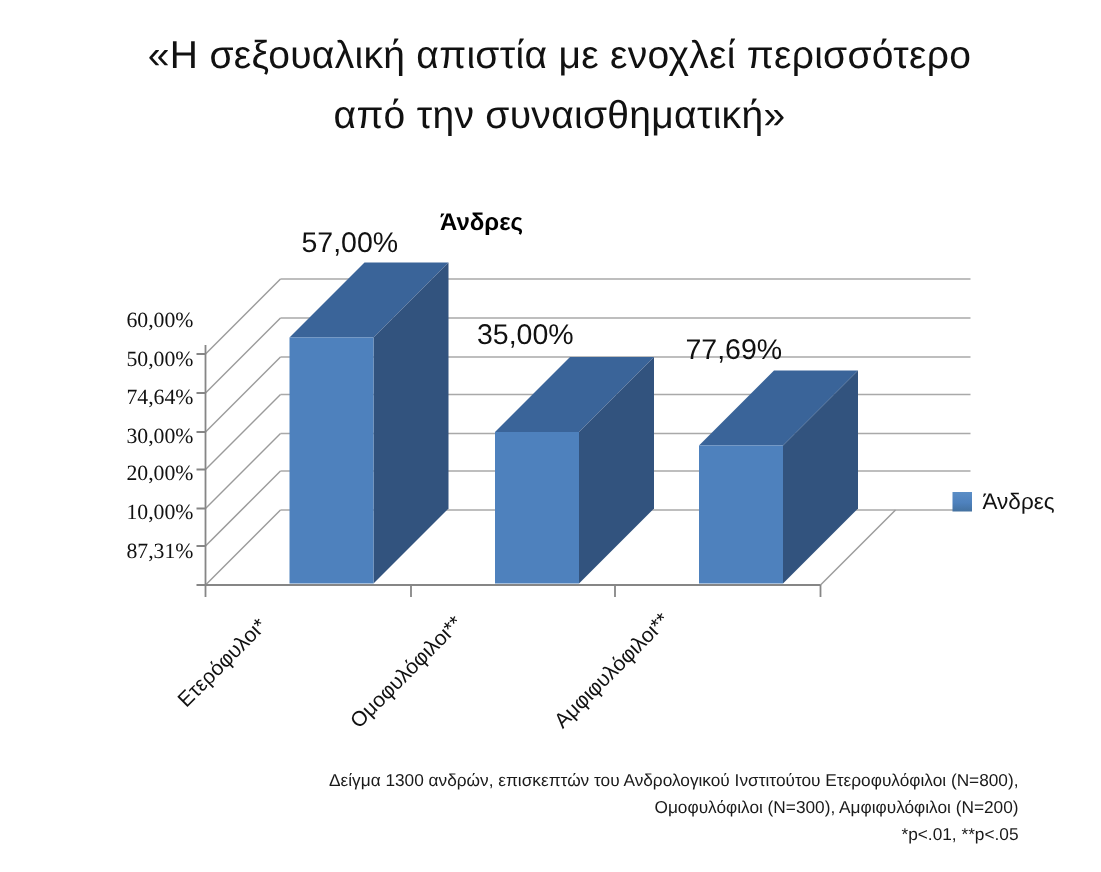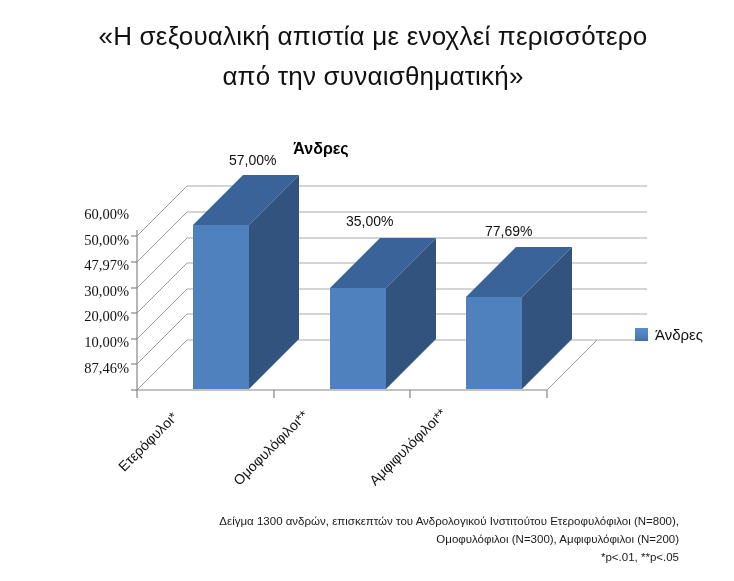--- a/index.html
+++ b/index.html
@@ -50,24 +50,23 @@
     width:100px;
     text-align:right;
     font-size:14.5px;
     color:#111;
   }
   .ylabels div{height:25.6px;line-height:25.6px;font-family:Liberation Serif, serif;}
 
   
   .dlabel{
     position:absolute;
-    font-size:14px;
+    font-size:19px;
     color:#111;
     white-space:nowrap;
-    margin-left:28px;
   }
 
   
   .catlabel{
     position:absolute;
     font-size:14px;
     color:#111;
     white-space:nowrap;
     transform-origin:0 0;
     transform:rotate(-45deg);
@@ -168,25 +167,25 @@
       <g>
         <polygon points="455,167 505,117 561,117 511,167" fill="#3A6499"></polygon>
         <polygon points="511,167 561,117 561,209 511,259" fill="#32537E"></polygon>
         <rect x="455" y="167" width="56" height="92" fill="#4E81BD"></rect>
       </g>
     </svg>
 
     <div class="ylabels">
       <div>60,00%</div>
       <div>50,00%</div>
-      <div>47,97%</div>
+      <div>74,64%</div>
       <div>30,00%</div>
       <div>20,00%</div>
       <div>10,00%</div>
-      <div>87,46%</div>
+      <div>87,31%</div>
     </div>
 
     <div class="dlabel" style="left:190px;top:22px;">57,00%</div>
     <div class="dlabel" style="left:307px;top:83px;">35,00%</div>
     <div class="dlabel" style="left:446px;top:93px;">77,69%</div>
 
     <div class="catlabel" style="left:104px;top:333px;">Ετερόφυλοι*</div>
     <div class="catlabel" style="left:219px;top:347px;">Ομοφυλόφιλοι**</div>
     <div class="catlabel" style="left:355px;top:347px;">Αμφιφυλόφιλοι**</div>
 

